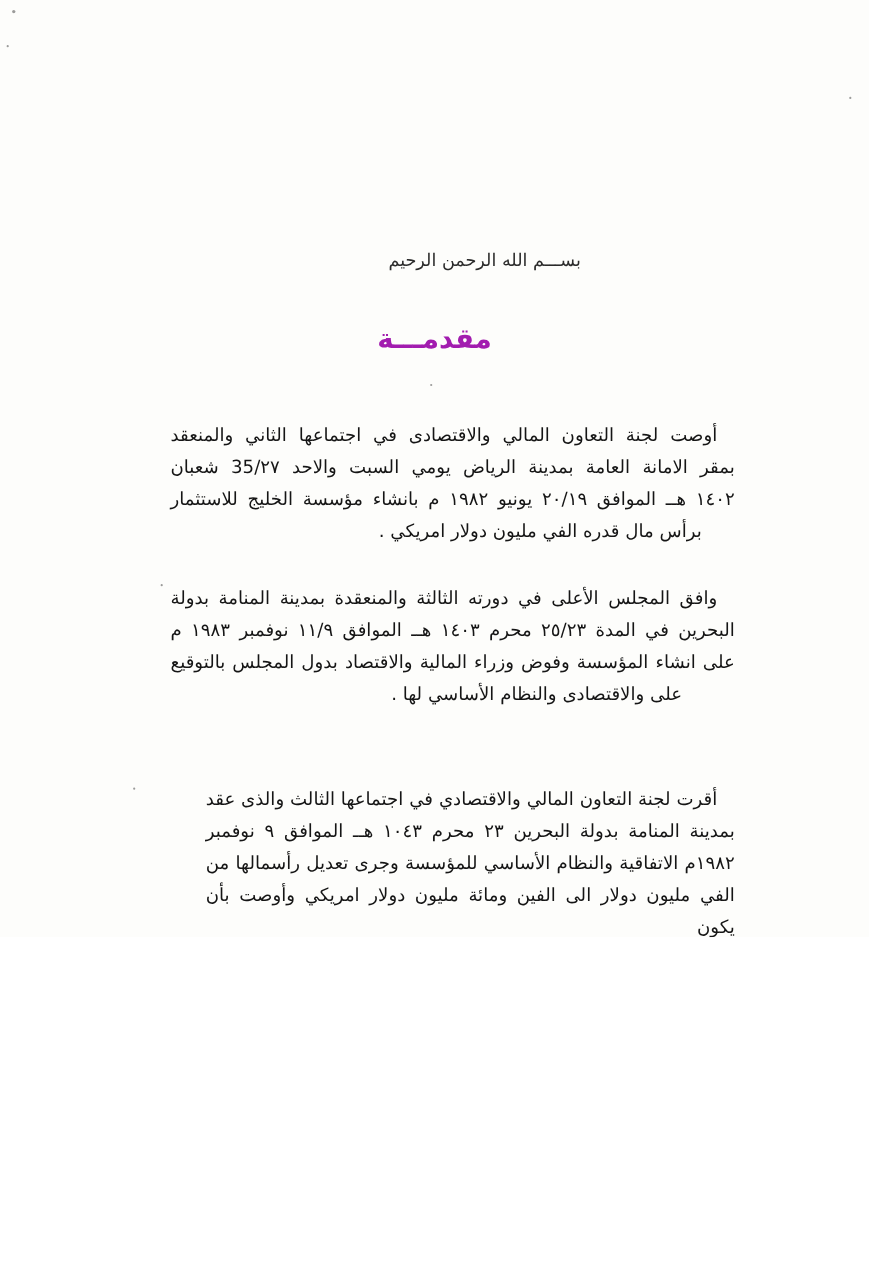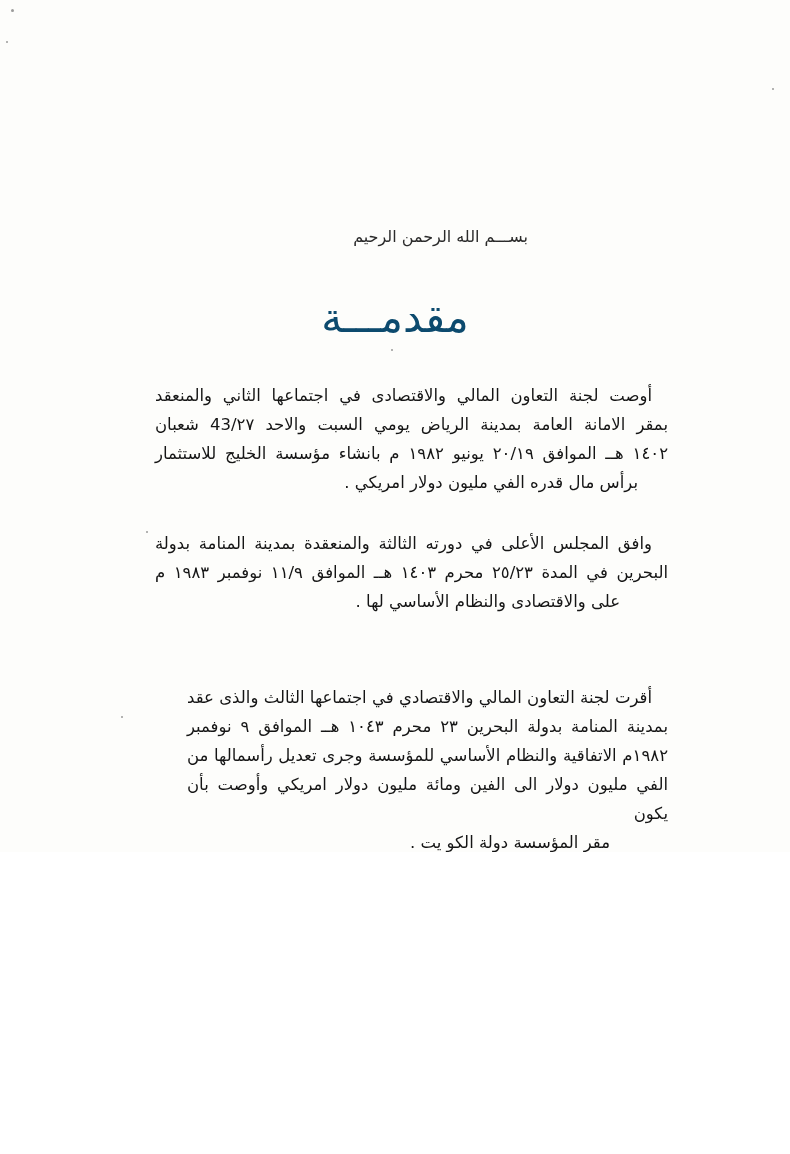--- a/index.html
+++ b/index.html
@@ -36,23 +36,23 @@
     color: #2b2b2b;
     white-space: nowrap;
   }
   .doc-title {
     position: absolute;
     top: 293px;
     left: 0;
     right: 0;
     text-align: center;
     direction: rtl;
-    font-size: 42px;
-    font-weight: normal;
-    color: #0c4a6e;
+    font-size: 25px;
+    font-weight: bold;
+    color: #a21caf;
   }
   .content {
     position: absolute;
     top: 381px;
     right: 122px;
     width: 513px;
     direction: rtl;
     font-size: 16.5px;
     line-height: 29px;
   }
@@ -91,27 +91,28 @@
   <span class="speck s5"></span>
   <span class="speck s6"></span>
 
   <div class="bismillah">بســـم الله الرحمن الرحيم</div>
 
   <div class="doc-title">مقدمـــة</div>
 
   <div class="content" id="paragraphs">
       <div class="paragraph">
         <div class="line first">أوصت لجنة التعاون المالي والاقتصادى في اجتماعها الثاني والمنعقد</div>
-        <div class="line">بمقر الامانة العامة بمدينة الرياض يومي السبت والاحد 43/٢٧ شعبان</div>
+        <div class="line">بمقر الامانة العامة بمدينة الرياض يومي السبت والاحد 35/٢٧ شعبان</div>
         <div class="line">١٤٠٢ هــ الموافق ٢٠/١٩ يونيو ١٩٨٢ م بانشاء مؤسسة الخليج للاستثمار</div>
         <div class="line last">برأس مال قدره الفي مليون دولار امريكي .</div>
       </div>
       <div class="paragraph">
         <div class="line first">وافق المجلس الأعلى في دورته الثالثة والمنعقدة بمدينة المنامة بدولة</div>
         <div class="line">البحرين في المدة ٢٥/٢٣ محرم ١٤٠٣ هــ الموافق ١١/٩ نوفمبر ١٩٨٣ م</div>
+        <div class="line">على انشاء المؤسسة وفوض وزراء المالية والاقتصاد بدول المجلس بالتوقيع</div>
         <div class="line last">على والاقتصادى والنظام الأساسي لها .</div>
       </div>
       <div class="paragraph">
         <div class="line first">أقرت لجنة التعاون المالي والاقتصادي في اجتماعها الثالث والذى عقد</div>
         <div class="line">بمدينة المنامة بدولة البحرين ٢٣ محرم ١٠٤٣ هــ الموافق ٩ نوفمبر</div>
         <div class="line">١٩٨٢م الاتفاقية والنظام الأساسي للمؤسسة وجرى تعديل رأسمالها من</div>
         <div class="line">الفي مليون دولار الى الفين ومائة مليون دولار امريكي وأوصت بأن يكون</div>
         <div class="line last">مقر المؤسسة دولة الكو يت .</div>
       </div>
     </div>

